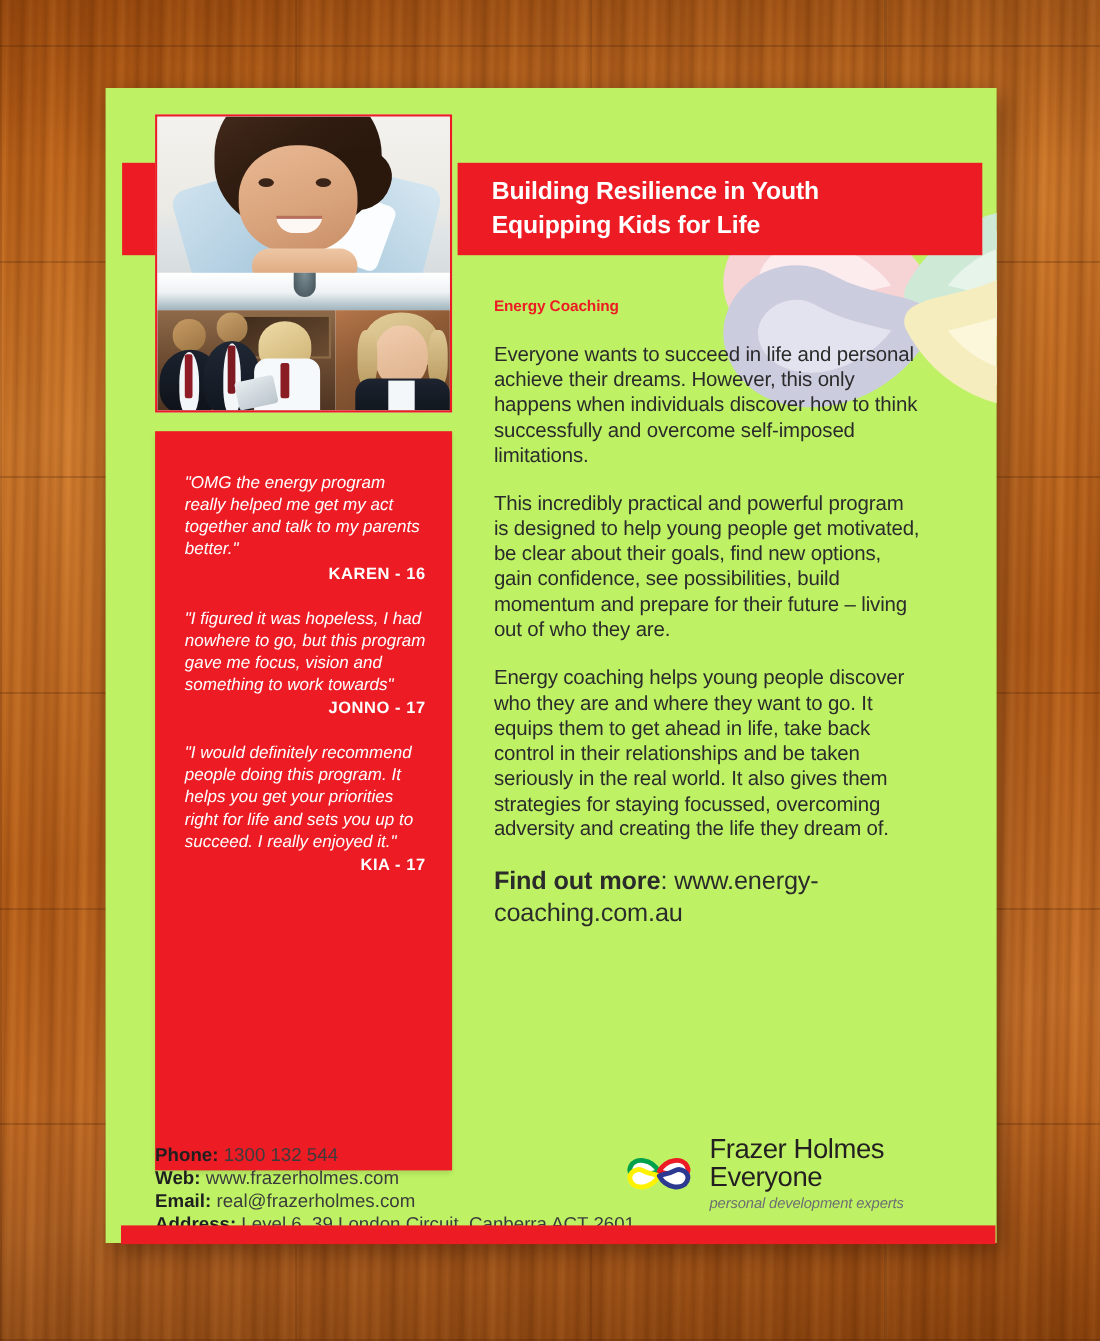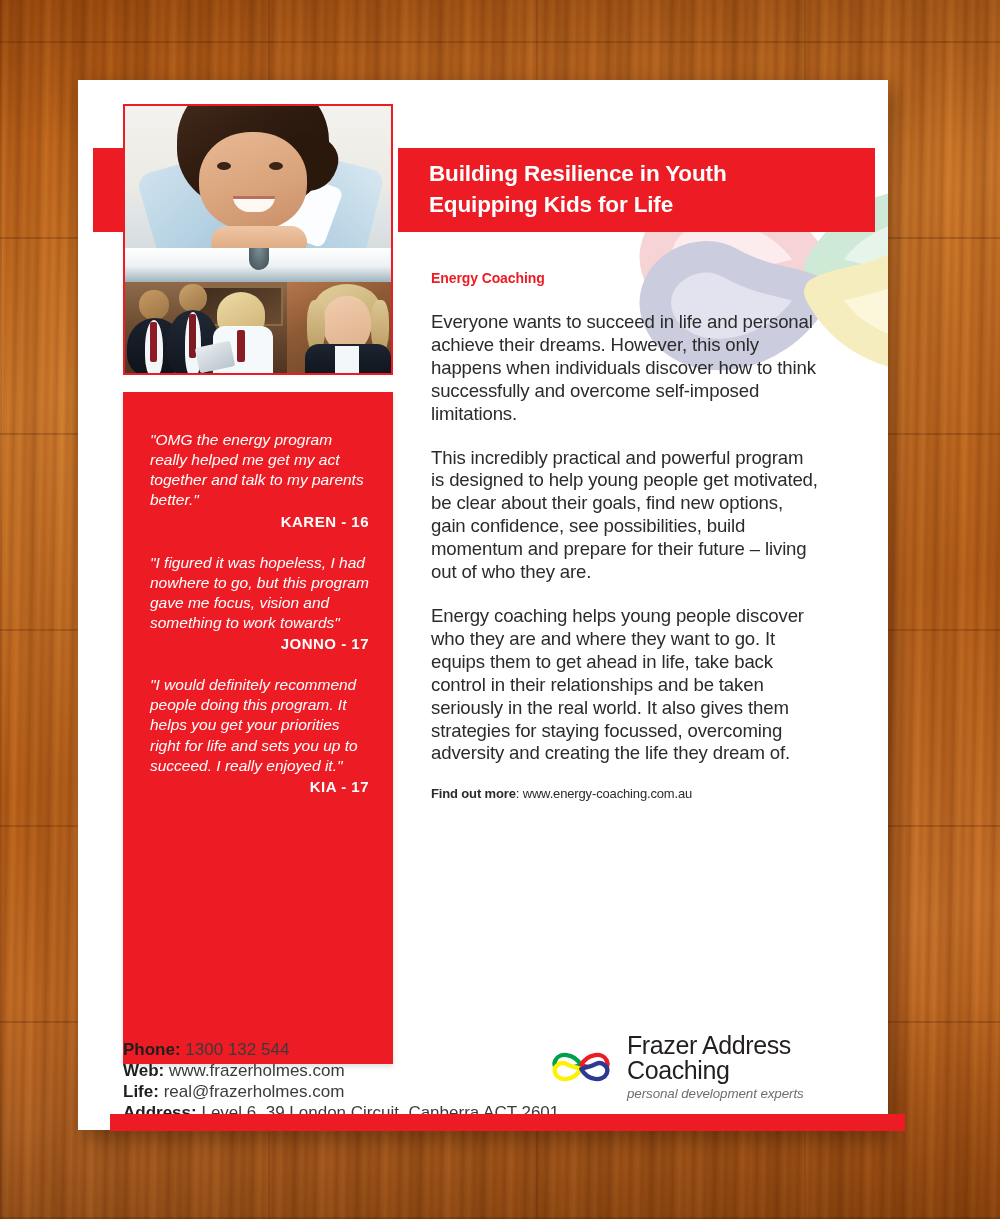--- a/index.html
+++ b/index.html
@@ -57,25 +57,25 @@
       linear-gradient(to bottom,
         rgba(40,15,0,0.18) 0%,
         rgba(0,0,0,0) 12%,
         rgba(0,0,0,0) 82%,
         rgba(40,15,0,0.26) 100%);
   }
 
   
   #page {
     position: absolute;
-    left: 78px;
+    left: 96px;
     top: 80px;
     width: 810px;
     height: 1050px;
-    background: #ffffff;
+    background: #bef264;
     box-shadow: 6px 8px 22px rgba(40,14,0,0.45);
     overflow: hidden;
   }
 
   
   #watermark {
     position: absolute;
     left: 530px;
     top: -10px;
     width: 420px;
@@ -312,21 +312,21 @@
   }
   .body-para {
     color: #2b2b2b;
     font-size: 18.6px;
     line-height: 1.232;
     margin-bottom: 21px;
     letter-spacing: -0.15px;
   }
   #find-out-more {
     color: #2b2b2b;
-    font-size: 13px;
+    font-size: 23px;
     line-height: 1.232;
     letter-spacing: -0.15px;
   }
   #find-out-more .fom-label { font-weight: bold; }
 
   
   #footer-contact {
     position: absolute;
     left: 45px;
     top: 960px;
@@ -470,41 +470,41 @@
   <div id="footer-contact">
     <div class="ln">
       <span class="lbl">Phone:</span>
       <span class="val">1300 132 544</span>
     </div>
     <div class="ln">
       <span class="lbl">Web:</span>
       <span class="val">www.frazerholmes.com</span>
     </div>
     <div class="ln">
-      <span class="lbl">Life:</span>
+      <span class="lbl">Email:</span>
       <span class="val">real@frazerholmes.com</span>
     </div>
     <div class="ln">
       <span class="lbl">Address:</span>
       <span class="val">Level 6, 39 London Circuit, Canberra ACT 2601</span>
     </div>
   </div>
 
   <div id="logo">
     <div id="logo-mark">
       <svg viewBox="0 0 200 200" aria-hidden="true">
         <g transform="translate(100,100)" fill="#ffffff" stroke-width="13" stroke-linecap="round" stroke-linejoin="round">
           <path d="M0,-6 C-14,-44 -58,-52 -72,-30 C-84,-11 -62,10 -42,2 C-24,-5 -10,-2 0,-6 Z" stroke="#00a14b" transform="rotate(-8)"></path>
           <path d="M0,-6 C14,-44 58,-52 72,-30 C84,-11 62,10 42,2 C24,-5 10,-2 0,-6 Z" stroke="#ed1c24" transform="rotate(8)"></path>
           <path d="M0,6 C-14,44 -58,52 -72,30 C-84,11 -62,-10 -42,-2 C-24,5 -10,2 0,6 Z" stroke="#fff200" transform="rotate(8)"></path>
           <path d="M0,6 C14,44 58,52 72,30 C84,11 62,-10 42,-2 C24,5 10,2 0,6 Z" stroke="#2b3990" transform="rotate(-8)"></path>
         </g>
       </svg>
     </div>
     <div id="logo-words">
-      <div id="logo-name">Frazer Address Coaching</div>
+      <div id="logo-name">Frazer Holmes Everyone</div>
       <div id="logo-tagline">personal development experts</div>
     </div>
   </div>
 
 </div>
 
 <div id="footer-bar"></div>
 
 </body></html>

